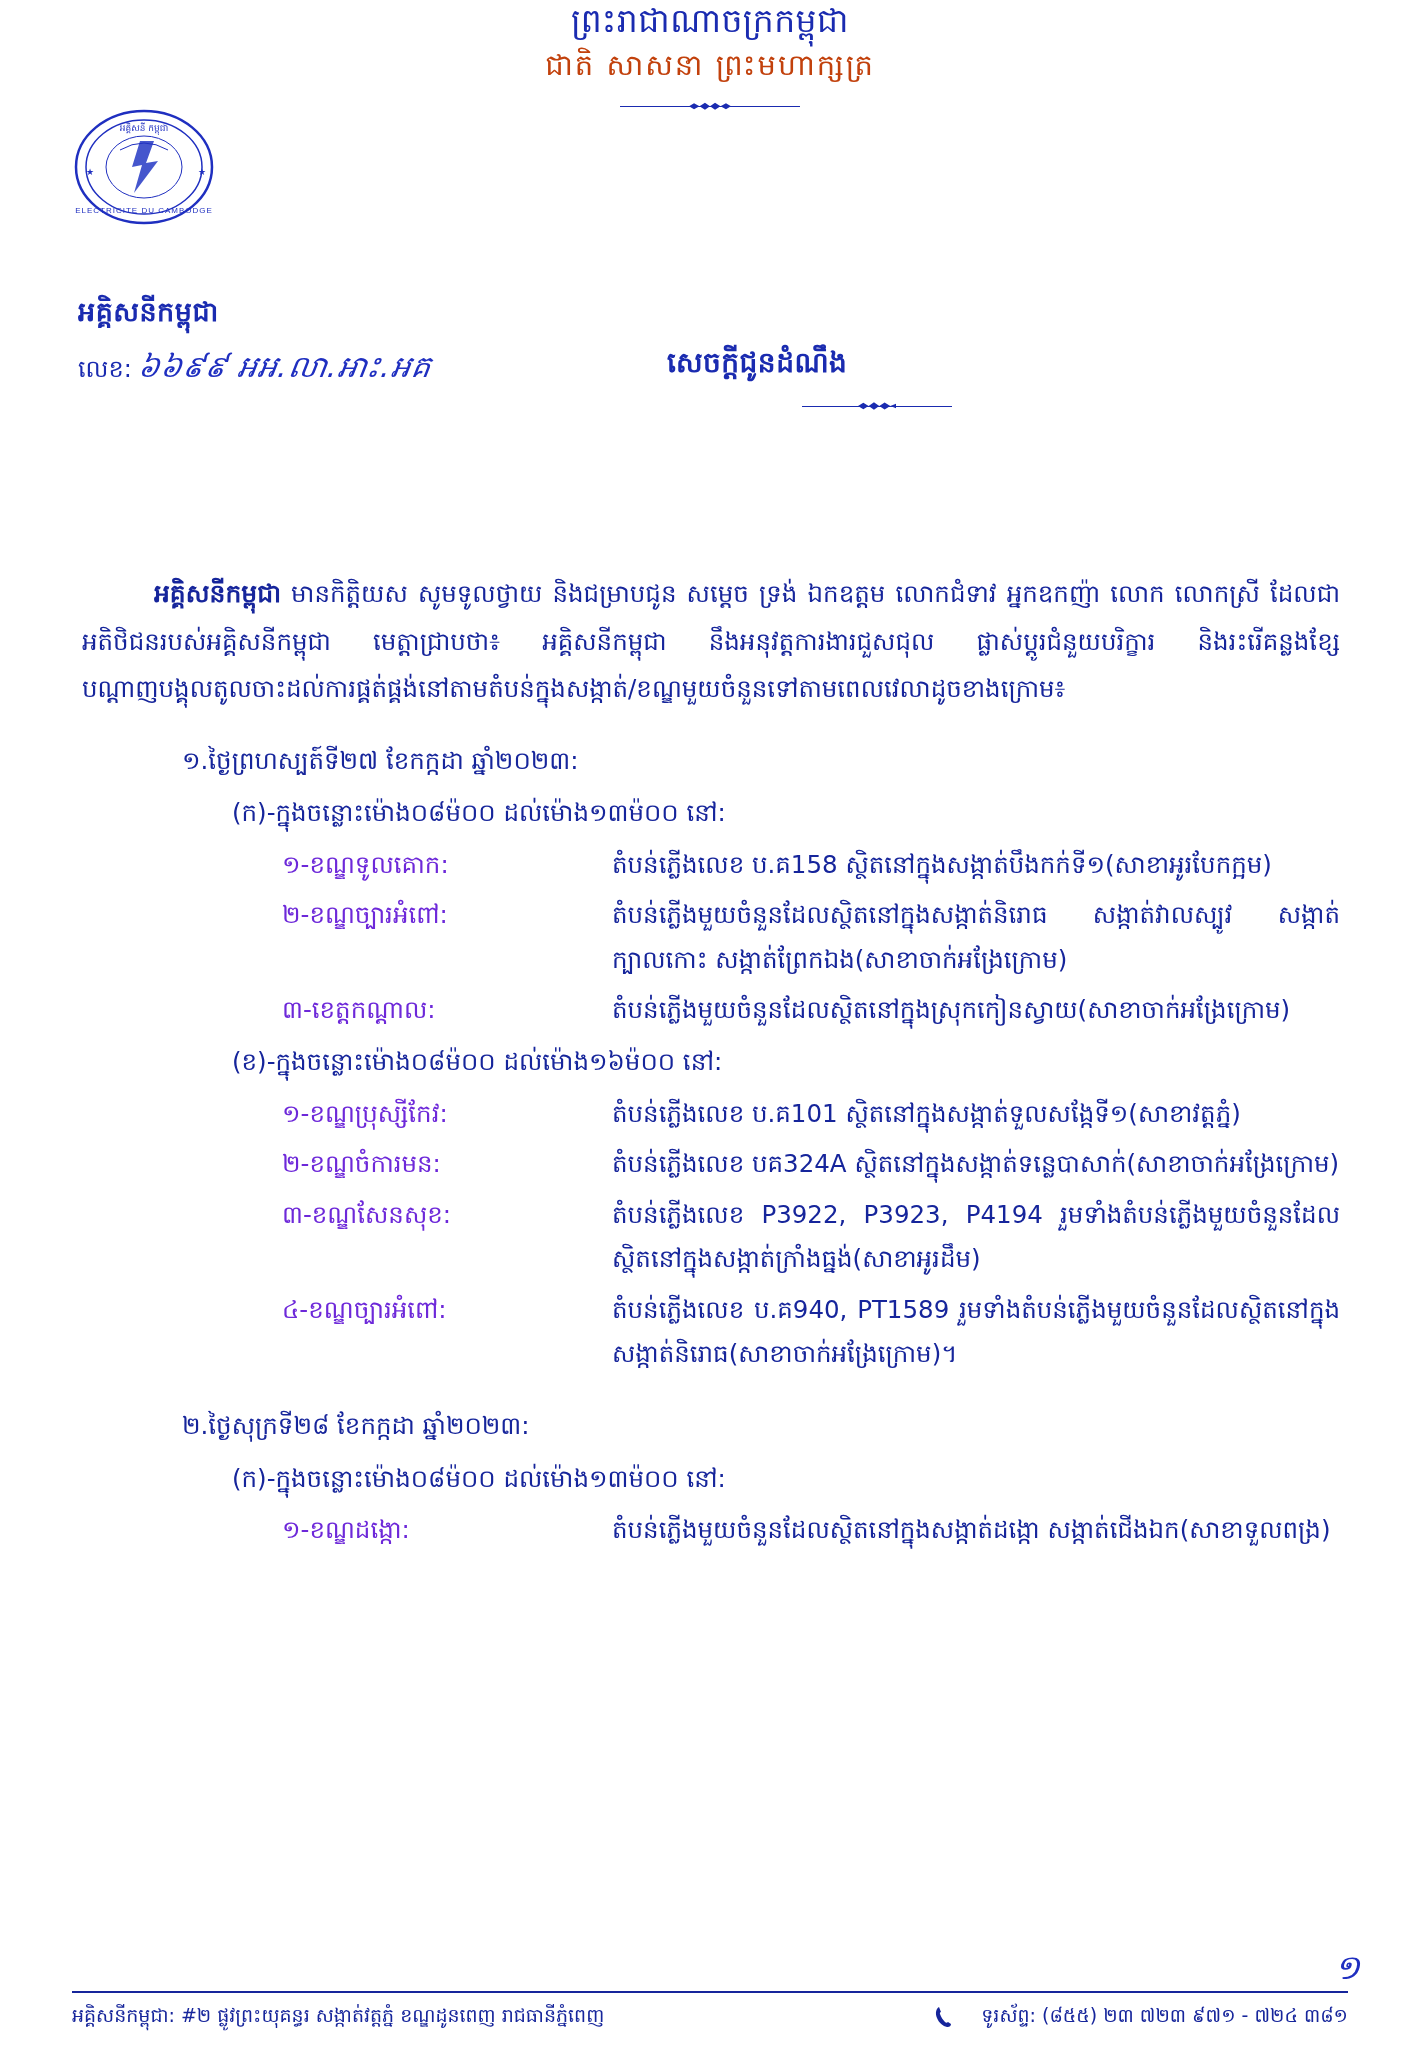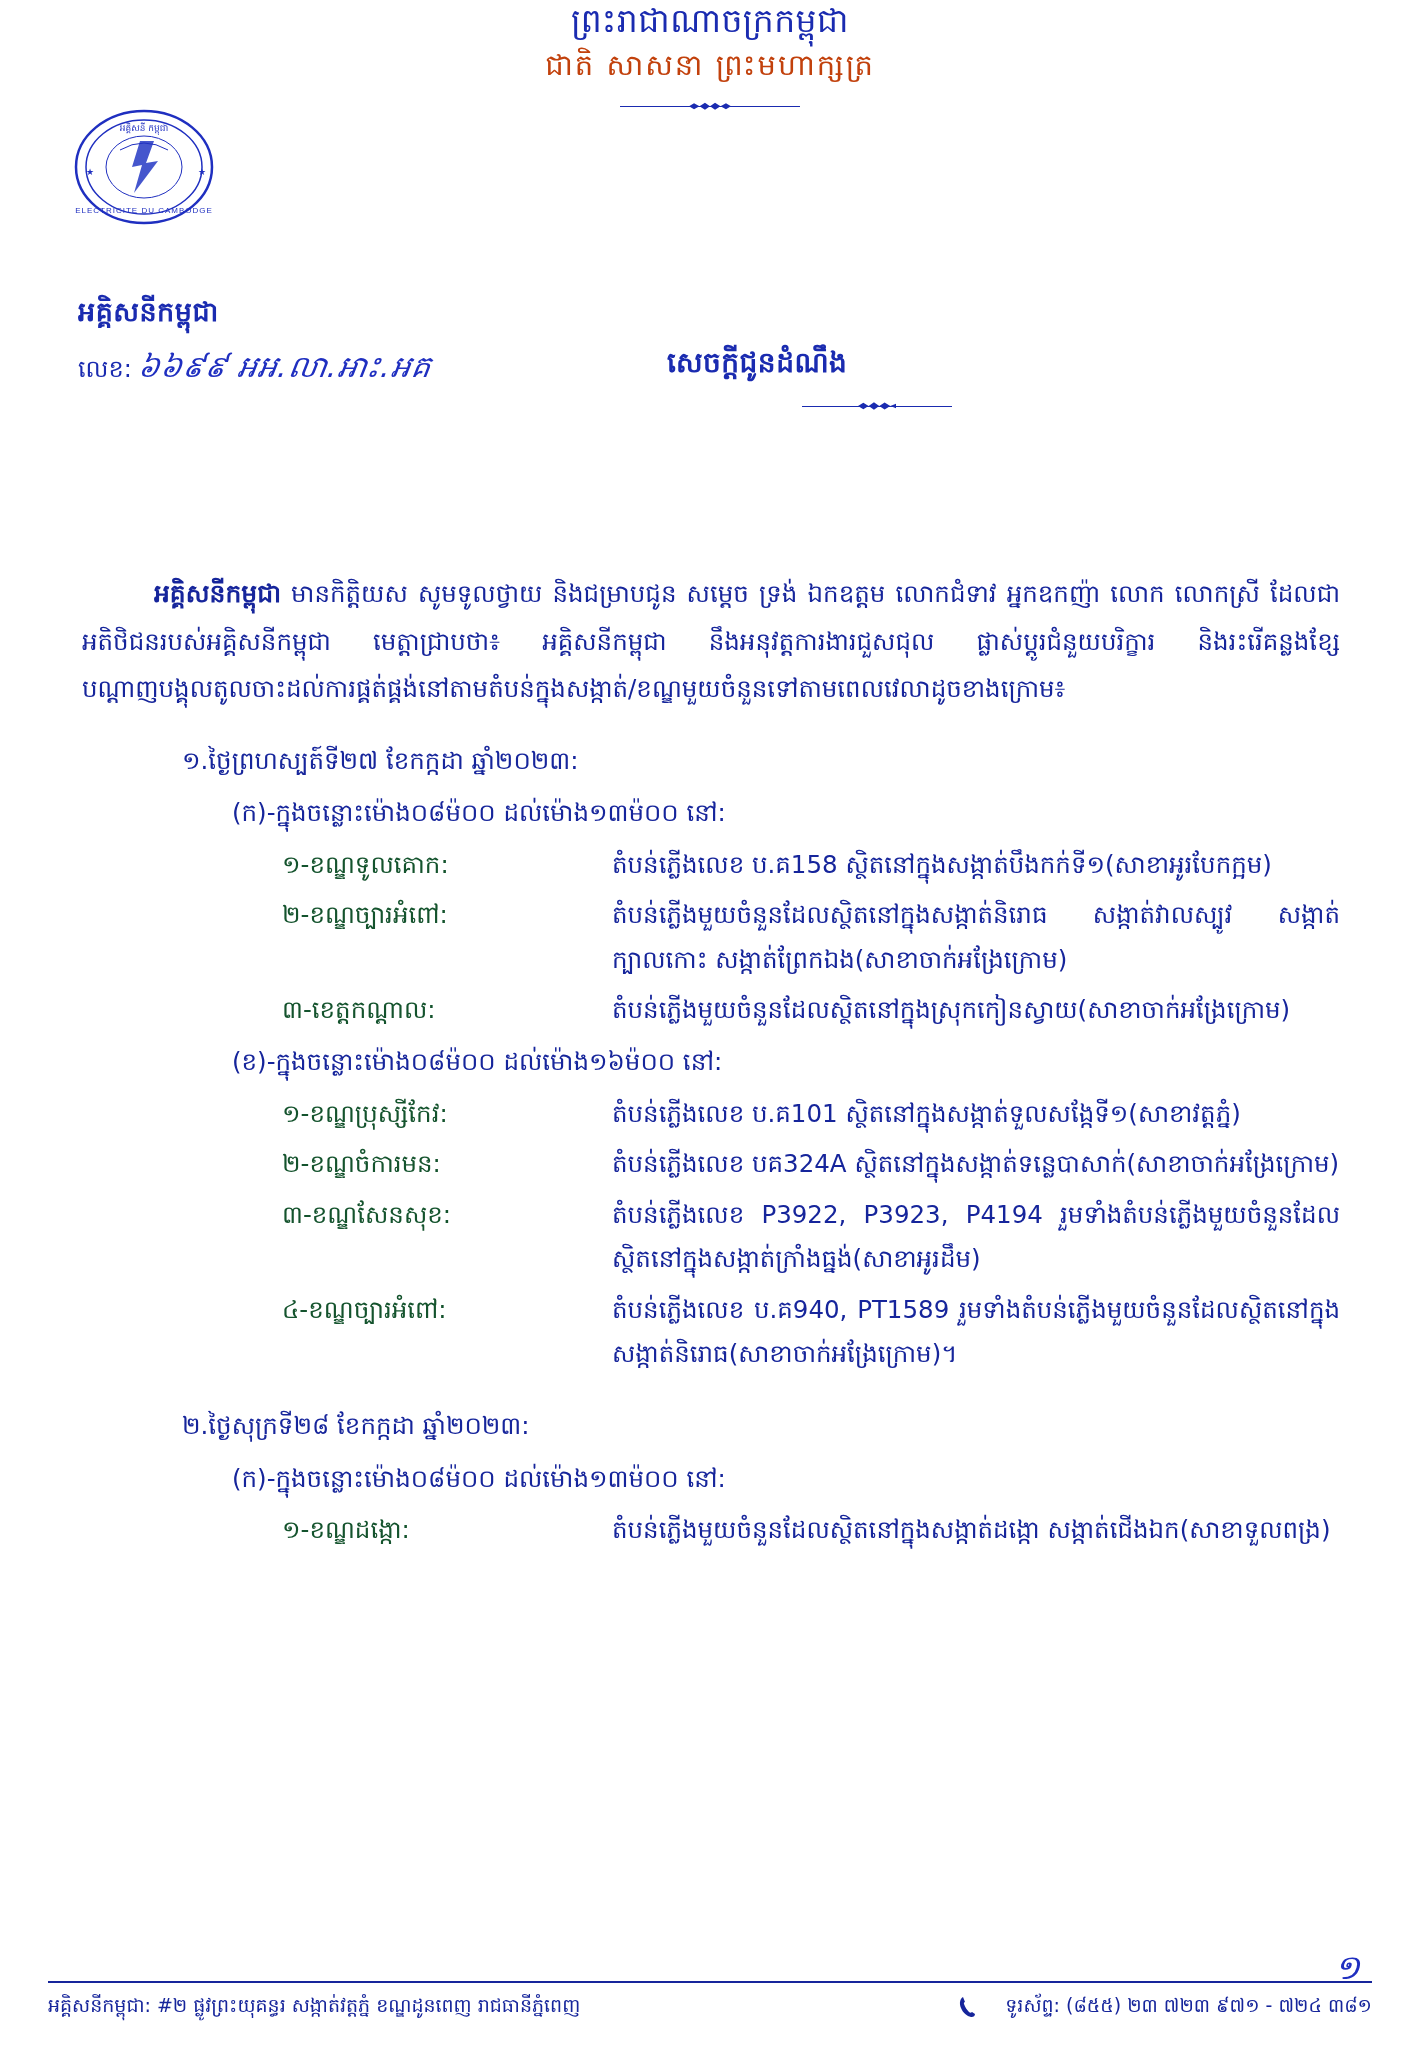--- a/index.html
+++ b/index.html
@@ -176,35 +176,35 @@
   .entry {
     display: flex;
     margin-left: 200px;
     margin-top: 6px;
     font-size: 24.5px;
     line-height: 1.82;
   }
   .entry-label {
     width: 330px;
     flex: 0 0 330px;
-    color: #14532d;
+    color: #6d28d9;
   }
   .entry-desc {
     flex: 1;
     color: #16259b;
     text-align: justify;
   }
 
   
   .footer {
     position: absolute;
     left: 0;
     right: 0;
-    bottom: 27px;
-    padding: 0 48px;
+    bottom: 17px;
+    padding: 0 72px;
   }
   .footer-rule {
     height: 2px;
     background: #16259b;
     margin-bottom: 10px;
   }
   .footer-row {
     display: flex;
     align-items: center;
     justify-content: space-between;

